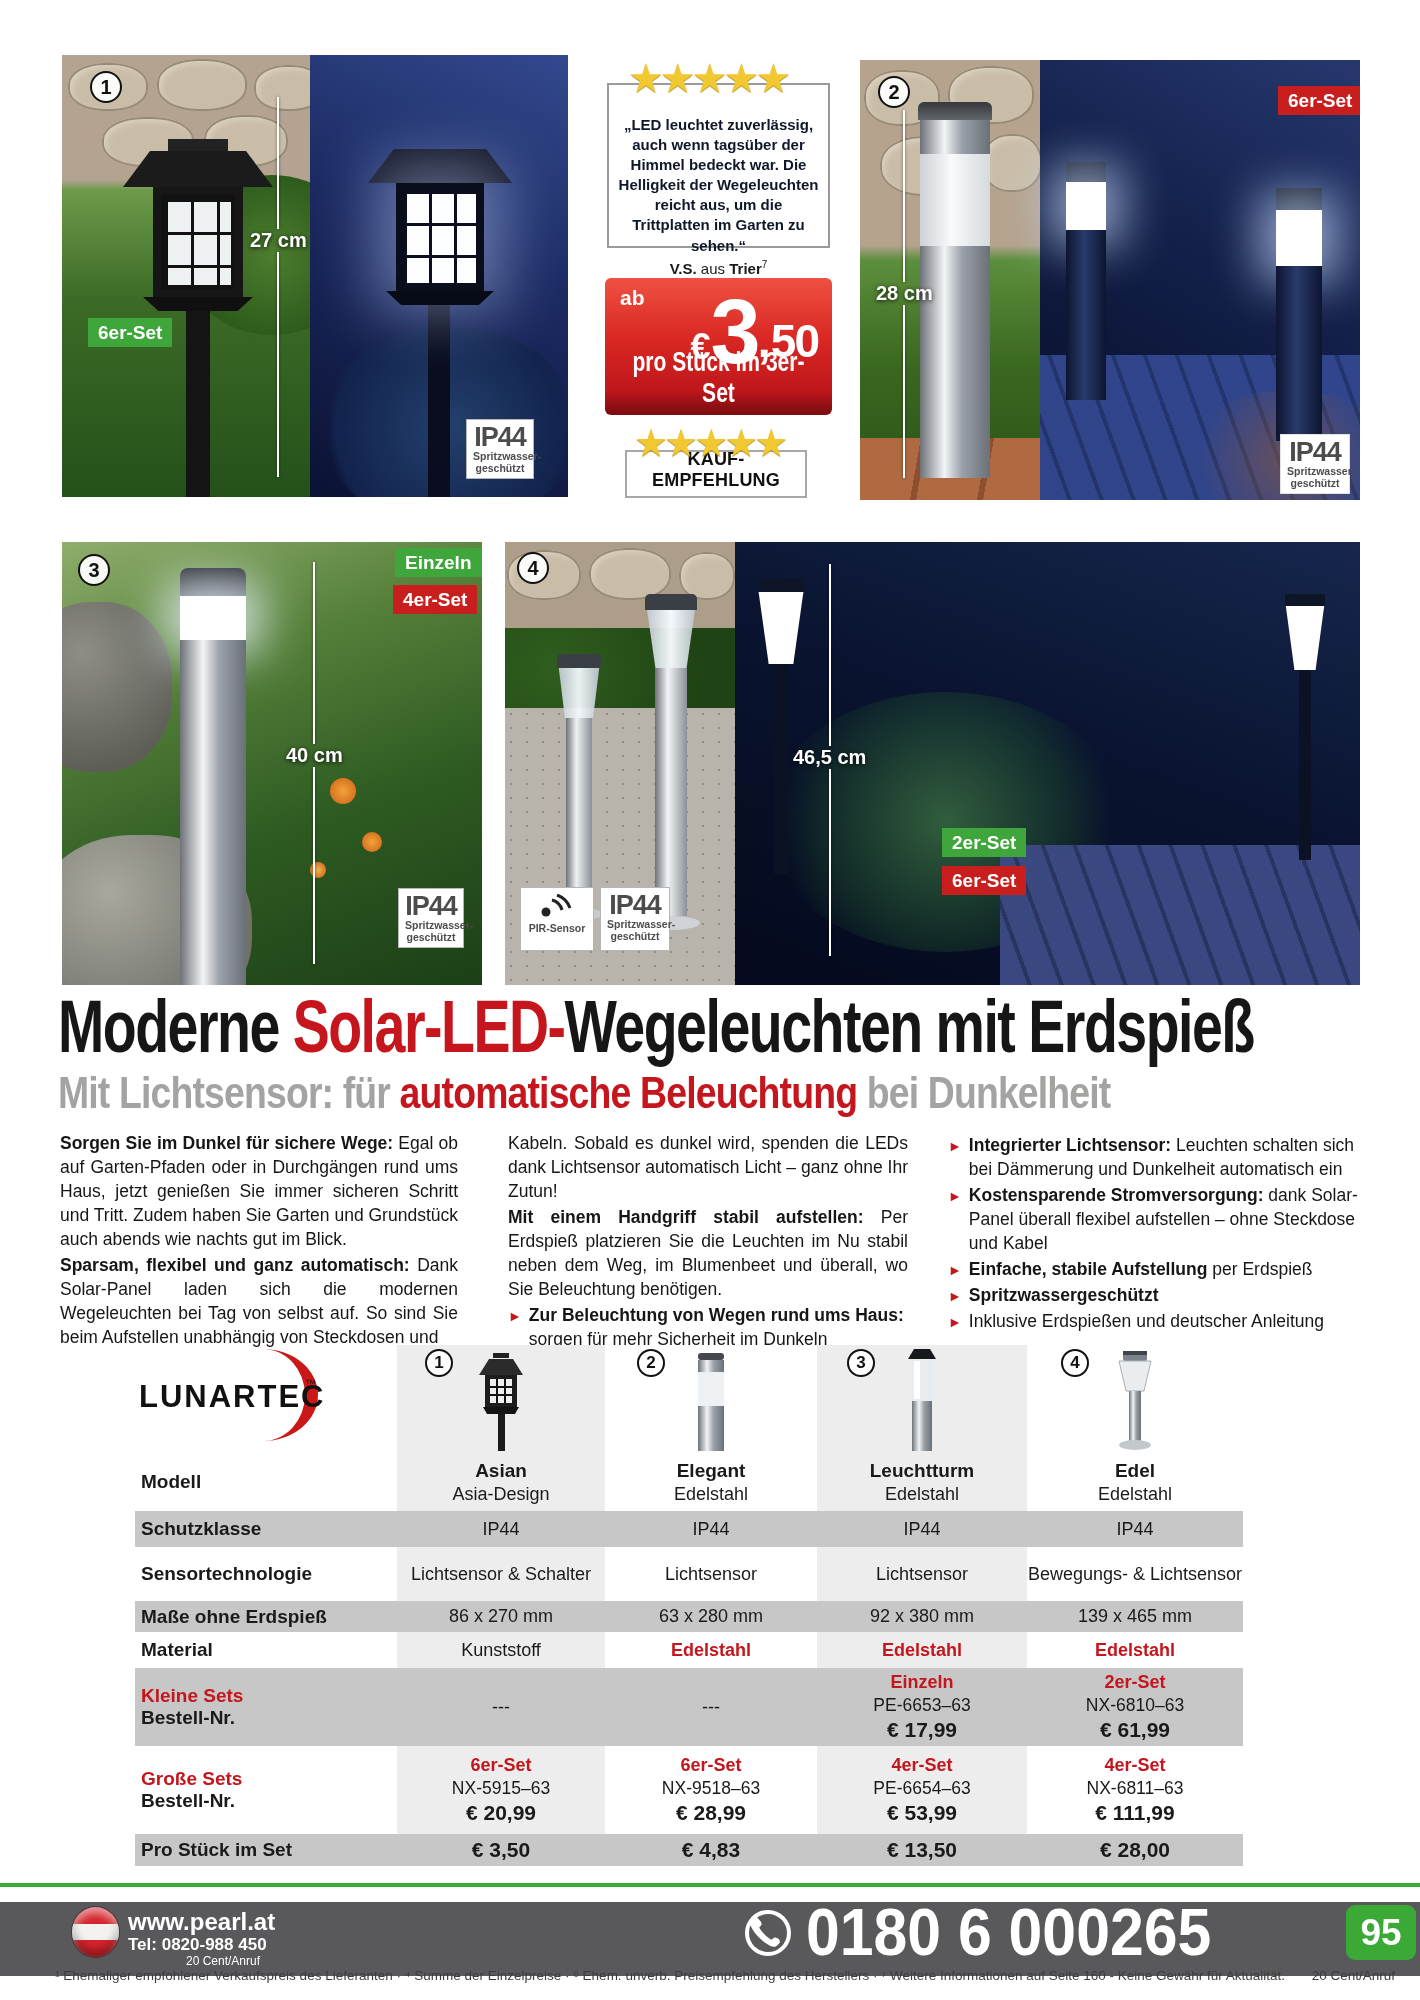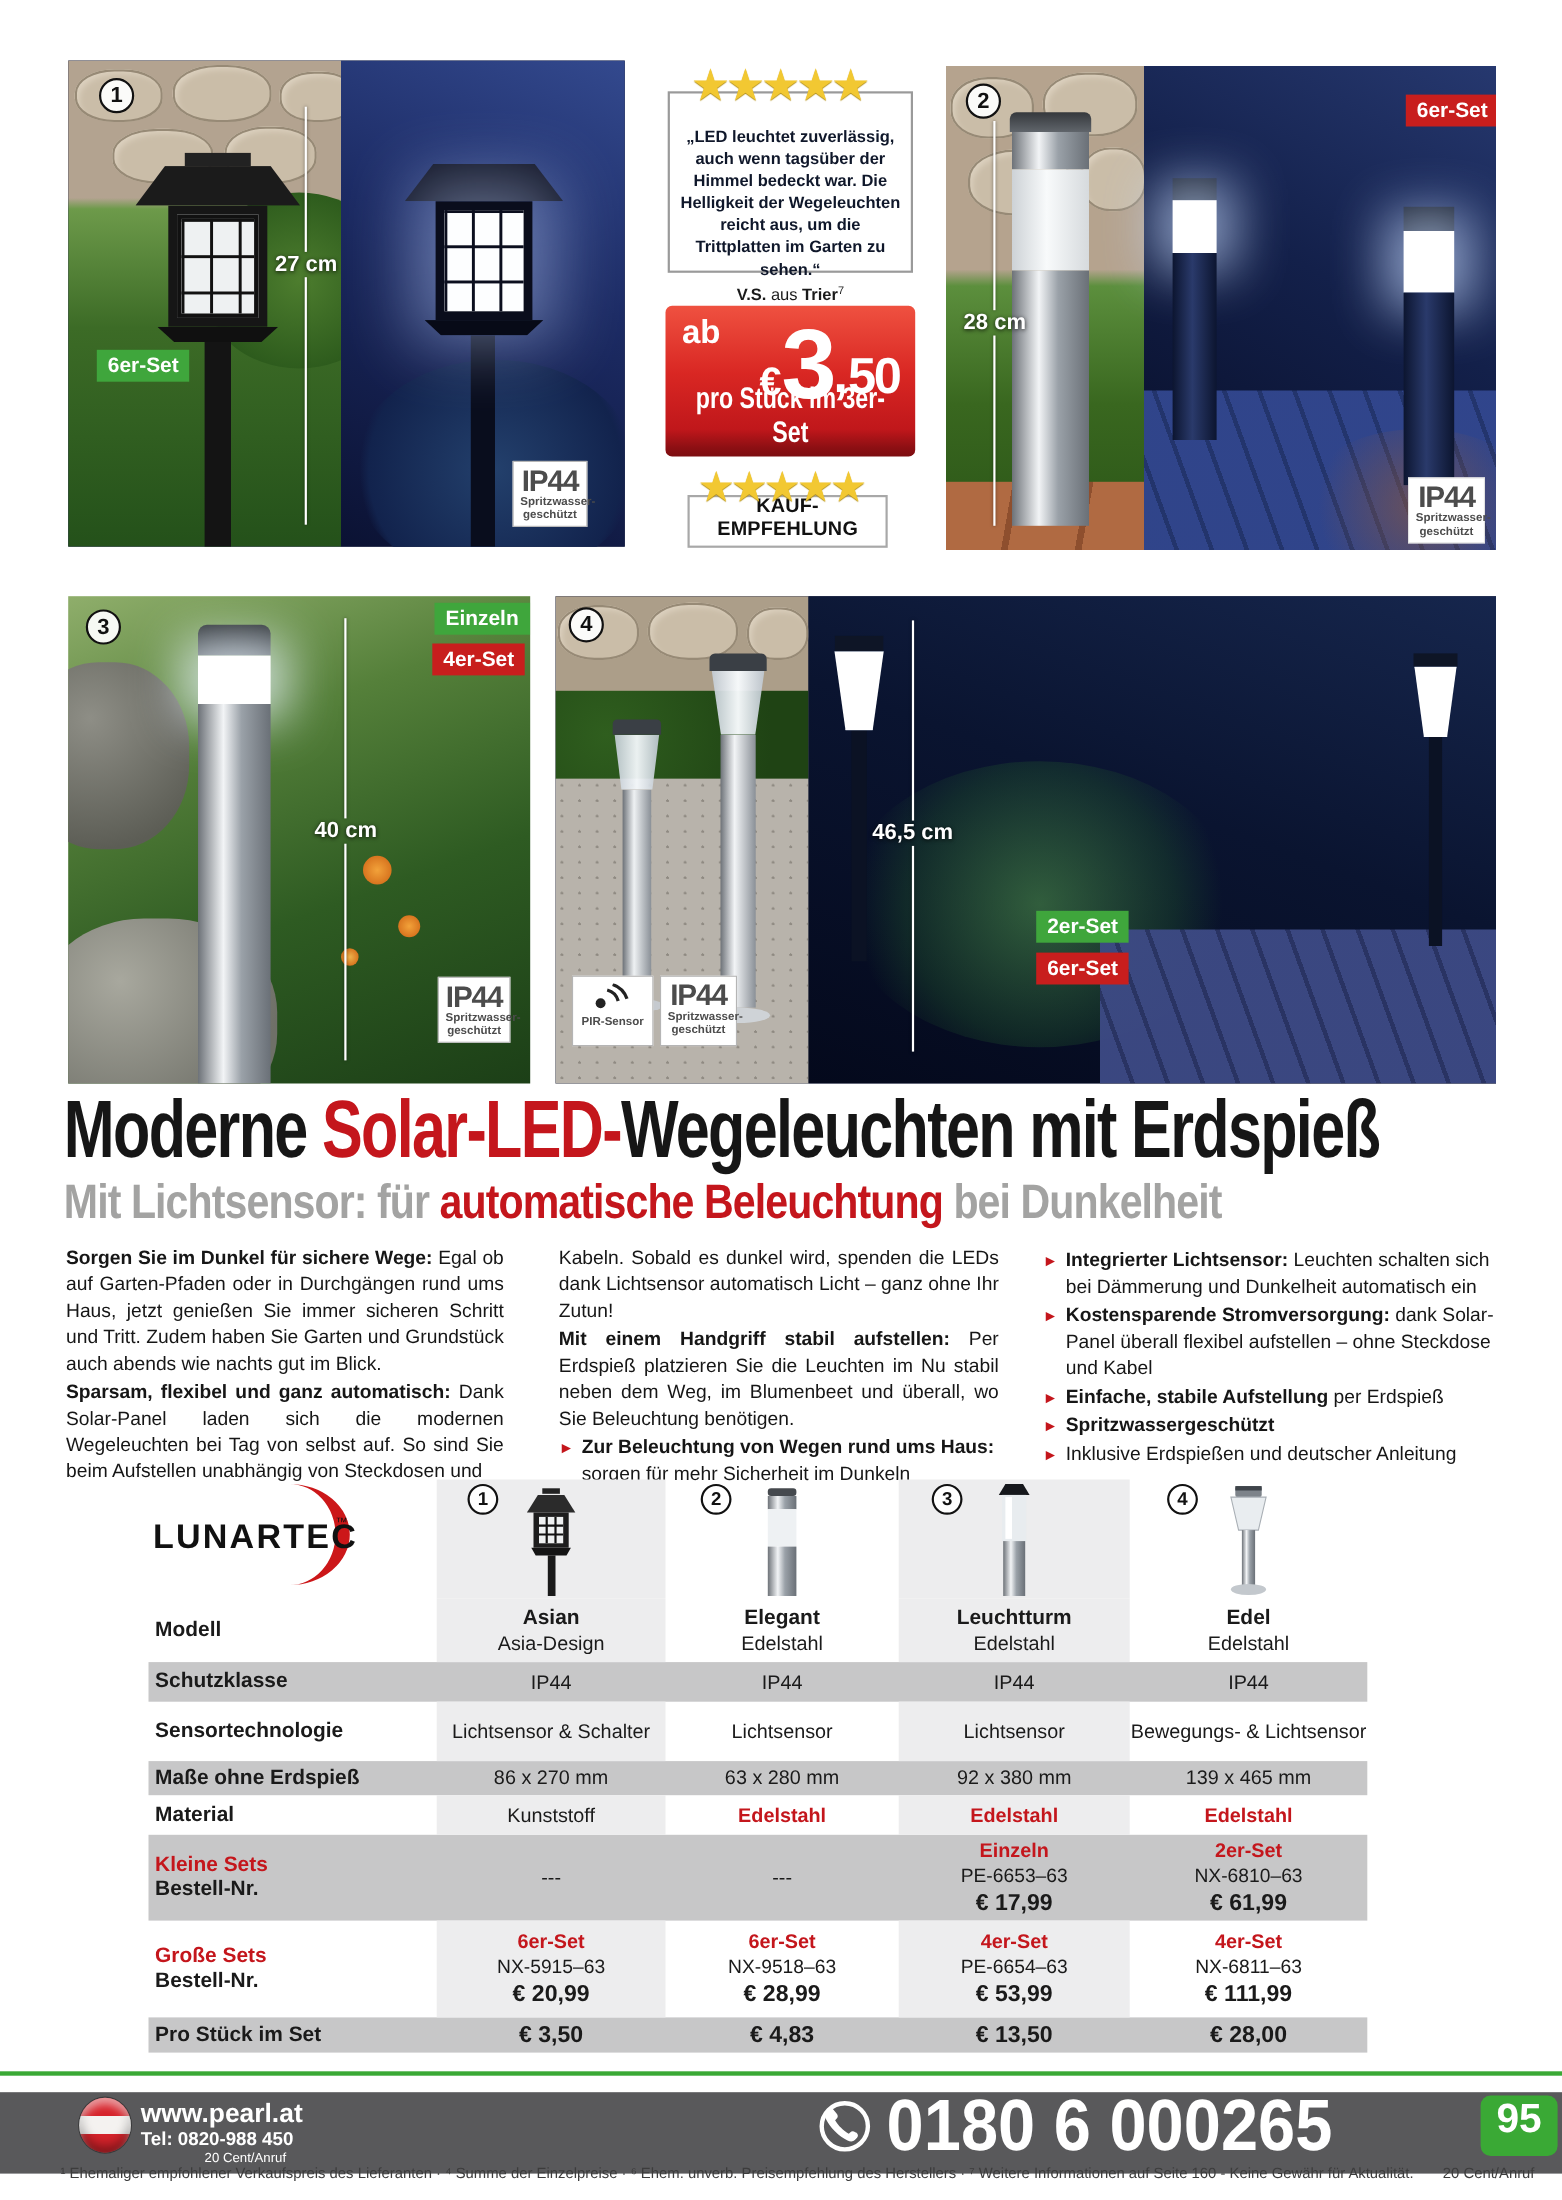--- a/index.html
+++ b/index.html
@@ -17,21 +17,21 @@
   .measure{position:absolute;display:flex;flex-direction:column;align-items:center;color:#fff;font-weight:bold;font-size:20px;text-shadow:0 1px 4px rgba(0,0,0,.85);white-space:nowrap}
   .measure .ln{width:2px;background:#fff;box-shadow:0 0 3px rgba(0,0,0,.5)}
   .stars{position:absolute;display:flex;color:#f2c832;font-size:40px;line-height:1;letter-spacing:-4px;text-shadow:0 1px 1px #b08d14}
   
   .quote{position:absolute;left:607px;top:83px;width:223px;height:165px;background:#fff;border:2px solid #9a9a9a;text-align:center;padding:30px 8px 6px}
   .quote .qt{font-weight:bold;font-size:15px;line-height:1.34;color:#0f172a}
   .quote .attr{margin-top:3px;font-size:15px}
   .quote .attr b{font-weight:800}
   
   .pricebox{position:absolute;left:605px;top:278px;width:227px;height:137px;border-radius:6px;background:linear-gradient(180deg,#ef5140 0%,#d92723 45%,#c0171b 82%,#8d0f13 94%,#7c0d10 100%);color:#fff}
-  .pricebox .ab{position:absolute;left:15px;top:8px;font-size:30px;font-weight:800}
+  .pricebox .ab{position:absolute;left:15px;top:8px;font-size:21px;font-weight:800}
   .pricebox .eur{font-size:36px;font-weight:800}
   .pricebox .big{font-size:90px;font-weight:800;line-height:.8;letter-spacing:-3px}
   .pricebox .com{font-size:48px;font-weight:800}
   .pricebox .cts{font-size:46px;font-weight:800;vertical-align:38px;letter-spacing:-2px}
   .pricebox .numwrap{position:absolute;right:14px;top:18px;display:flex;align-items:flex-end}
   .pricebox .suffix{position:absolute;bottom:6px;left:0;width:100%;text-align:center;font-size:27px;font-weight:800;transform:scaleX(.78)}
   .kaufbox{position:absolute;left:625px;top:450px;width:182px;height:48px;background:#fff;border:2px solid #a8a8a8;text-align:center}
   .kaufbox .kl{position:absolute;bottom:5px;width:100%;font-size:18px;font-weight:800;letter-spacing:.2px;color:#111}
   
   .headline{position:absolute;left:58px;top:984px;width:1800px;font-size:74px;font-weight:800;letter-spacing:-2px;transform:scaleX(.75);transform-origin:left top;white-space:nowrap;color:#161616}
@@ -73,21 +73,21 @@
   .flag{position:absolute;left:72px;top:5px;width:47px;height:50px;border-radius:50%;background:linear-gradient(180deg,#d6232b 0 34%,#f4f2f0 34% 66%,#d6232b 66% 100%);box-shadow:inset 0 6px 8px rgba(255,255,255,.55),inset 0 -6px 10px rgba(0,0,0,.4),0 0 0 1px rgba(0,0,0,.35)}
   .contact{position:absolute;left:128px;top:7px;line-height:1.1}
   .contact .url{font-size:24px;font-weight:800}
   .contact .tel{font-size:17px;font-weight:bold;margin-top:1px}
   .contact .ct{font-size:12px;margin-left:58px}
   .hours{position:absolute;left:373px;top:7px;line-height:1.15}
   .hours .h1{font-size:23px;font-weight:bold}
   .hours .h2{font-size:32px;font-weight:800;letter-spacing:2px;margin-top:1px}
   .picon{position:absolute;left:744px;top:7px}
   .bignum{position:absolute;left:806px;top:0;font-size:66px;line-height:60px;font-weight:800;letter-spacing:0;transform:scaleX(.92);transform-origin:left top;white-space:nowrap}
-  .pagenum{position:absolute;left:1346px;top:1905px;width:70px;height:55px;background:#3aa935;border-radius:9px;color:#fff;font-size:37px;font-weight:800;display:flex;align-items:flex-start;justify-content:center}
+  .pagenum{position:absolute;left:1346px;top:1905px;width:70px;height:55px;background:#3aa935;border-radius:9px;color:#fff;font-size:37px;font-weight:800;display:flex;align-items:center;justify-content:center}
   .fineprint{position:absolute;left:55px;top:1968px;width:1340px;display:flex;justify-content:space-between;font-size:13.5px;color:#3c3c3c}
   .stone{position:absolute;border-radius:45%;background:#cabda8;box-shadow:inset 0 0 0 2px #978a76,inset 4px 4px 6px #ddd2c0}
   .poleblk{position:absolute;background:#141414}
   .nightside{position:absolute;top:0;height:100%;background:linear-gradient(205deg,#33498e 0%,#1c2b64 42%,#0b1233 100%)}
   .glowband{position:absolute;background:#fff;box-shadow:0 0 46px 18px rgba(200,220,255,.65)}
   .deck{position:absolute;background:repeating-linear-gradient(70deg,#32478f 0 26px,#24366f 26px 30px);opacity:.95}
   .steel{background:linear-gradient(90deg,#6d7278,#f2f4f6 35%,#9aa1a8 60%,#6a7077)}
 </style>
 </head>
 <body>

